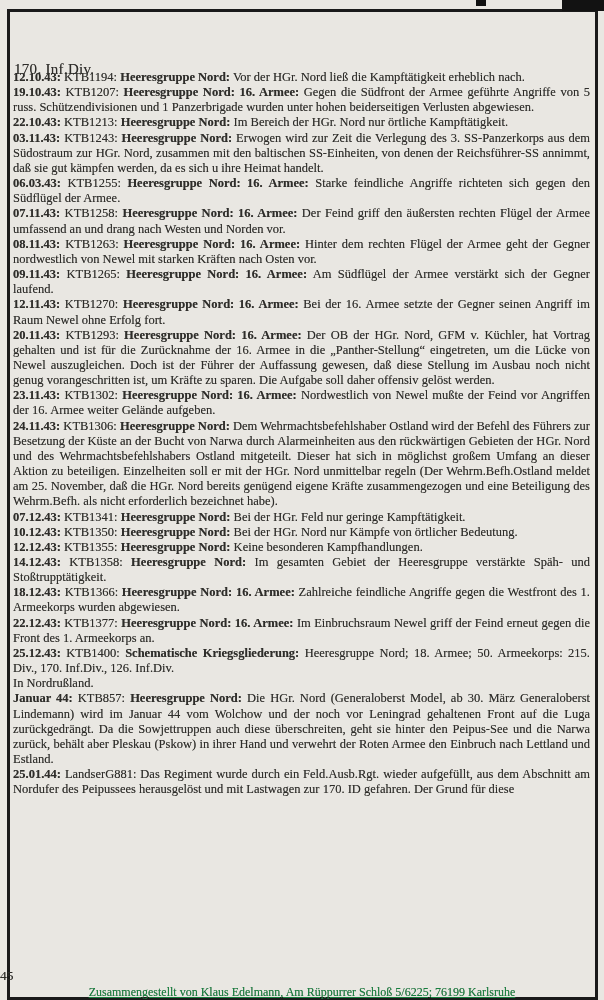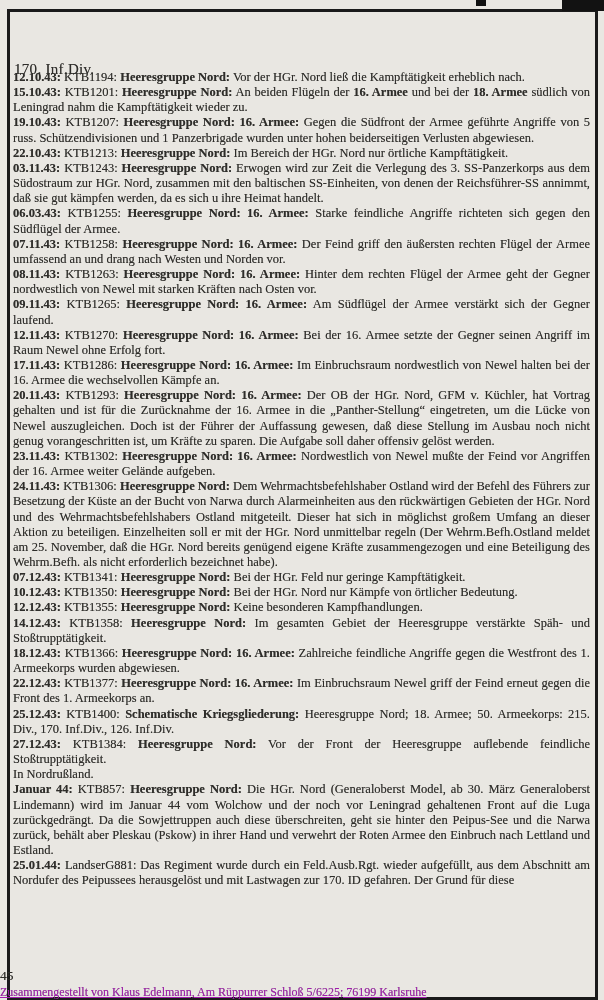--- a/index.html
+++ b/index.html
@@ -28,59 +28,56 @@
     text-align: justify;
   }
   .entry { margin: 0; }
   .b { font-weight: bold; }
   .page-number {
     position: absolute; left: 0; top: 968px; width: 523px;
     text-align: left; font-size: 13.5px;
   }
   .footer-credit {
     position: absolute; left: 0; top: 985px; width: 604px;
-    font-size: 12px;
-    text-decoration: underline; color: #a21caf;
+    text-align: center; font-size: 12px;
+    text-decoration: underline; color: #15803d;
     white-space: nowrap;
   }
 </style>
 </head>
 <body style="--paper: #e9e7e2; --ink: #2e2d2a; --border: #1a1a1a;">
 
 <div class="frame-line frame-top"></div>
 <div class="frame-line frame-left"></div>
 <div class="frame-line frame-right"></div>
 <div class="frame-line frame-bottom"></div>
 <div class="artifact-tr"></div>
 <div class="artifact-notch"></div>
 
 <div class="page-header">170. Inf.Div.</div>
 
 <div class="entries">
     <p class="entry"><span class="b">12.10.43:</span><span> KTB1194: </span><span class="b">Heeresgruppe Nord:</span><span> Vor der HGr. Nord ließ die Kampftätigkeit erheblich nach.</span></p>
-    <p class="entry"><span class="b">15.10.43:</span><span> KTB1201: </span><span class="b">Heeresgruppe Nord:</span><span> An beiden Flügeln der </span><span class="b">16. Armee</span><span> und bei der </span><span class="b">18. Armee</span><span> südlich von Leningrad nahm die Kampftätigkeit wieder zu.</span></p>
     <p class="entry"><span class="b">19.10.43:</span><span> KTB1207: </span><span class="b">Heeresgruppe Nord: 16. Armee:</span><span> Gegen die Südfront der Armee geführte Angriffe von 5 russ. Schützendivisionen und 1 Panzerbrigade wurden unter hohen beiderseitigen Verlusten abgewiesen.</span></p>
     <p class="entry"><span class="b">22.10.43:</span><span> KTB1213: </span><span class="b">Heeresgruppe Nord:</span><span> Im Bereich der HGr. Nord nur örtliche Kampftätigkeit.</span></p>
     <p class="entry"><span class="b">03.11.43:</span><span> KTB1243: </span><span class="b">Heeresgruppe Nord:</span><span> Erwogen wird zur Zeit die Verlegung des 3. SS-Panzerkorps aus dem Südostraum zur HGr. Nord, zusammen mit den baltischen SS-Einheiten, von denen der Reichsführer-SS annimmt, daß sie gut kämpfen werden, da es sich u ihre Heimat handelt.</span></p>
     <p class="entry"><span class="b">06.03.43:</span><span> KTB1255: </span><span class="b">Heeresgruppe Nord: 16. Armee:</span><span> Starke feindliche Angriffe richteten sich gegen den Südflügel der Armee.</span></p>
     <p class="entry"><span class="b">07.11.43:</span><span> KTB1258: </span><span class="b">Heeresgruppe Nord: 16. Armee:</span><span> Der Feind griff den äußersten rechten Flügel der Armee umfassend an und drang nach Westen und Norden vor.</span></p>
     <p class="entry"><span class="b">08.11.43:</span><span> KTB1263: </span><span class="b">Heeresgruppe Nord: 16. Armee:</span><span> Hinter dem rechten Flügel der Armee geht der Gegner nordwestlich von Newel mit starken Kräften nach Osten vor.</span></p>
     <p class="entry"><span class="b">09.11.43:</span><span> KTB1265: </span><span class="b">Heeresgruppe Nord: 16. Armee:</span><span> Am Südflügel der Armee verstärkt sich der Gegner laufend.</span></p>
     <p class="entry"><span class="b">12.11.43:</span><span> KTB1270: </span><span class="b">Heeresgruppe Nord: 16. Armee:</span><span> Bei der 16. Armee setzte der Gegner seinen Angriff im Raum Newel ohne Erfolg fort.</span></p>
-    <p class="entry"><span class="b">17.11.43:</span><span> KTB1286: </span><span class="b">Heeresgruppe Nord: 16. Armee:</span><span> Im Einbruchsraum nordwestlich von Newel halten bei der 16. Armee die wechselvollen Kämpfe an.</span></p>
     <p class="entry"><span class="b">20.11.43:</span><span> KTB1293: </span><span class="b">Heeresgruppe Nord: 16. Armee:</span><span> Der OB der HGr. Nord, GFM v. Küchler, hat Vortrag gehalten und ist für die Zurücknahme der 16. Armee in die „Panther-Stellung“ eingetreten, um die Lücke von Newel auszugleichen. Doch ist der Führer der Auffassung gewesen, daß diese Stellung im Ausbau noch nicht genug vorangeschritten ist, um Kräfte zu sparen. Die Aufgabe soll daher offensiv gelöst werden.</span></p>
     <p class="entry"><span class="b">23.11.43:</span><span> KTB1302: </span><span class="b">Heeresgruppe Nord: 16. Armee:</span><span> Nordwestlich von Newel mußte der Feind vor Angriffen der 16. Armee weiter Gelände aufgeben.</span></p>
     <p class="entry"><span class="b">24.11.43:</span><span> KTB1306: </span><span class="b">Heeresgruppe Nord:</span><span> Dem Wehrmachtsbefehlshaber Ostland wird der Befehl des Führers zur Besetzung der Küste an der Bucht von Narwa durch Alarmeinheiten aus den rückwärtigen Gebieten der HGr. Nord und des Wehrmachtsbefehlshabers Ostland mitgeteilt. Dieser hat sich in möglichst großem Umfang an dieser Aktion zu beteiligen. Einzelheiten soll er mit der HGr. Nord unmittelbar regeln (Der Wehrm.Befh.Ostland meldet am 25. November, daß die HGr. Nord bereits genügend eigene Kräfte zusammengezogen und eine Beteiligung des Wehrm.Befh. als nicht erforderlich bezeichnet habe).</span></p>
     <p class="entry"><span class="b">07.12.43:</span><span> KTB1341: </span><span class="b">Heeresgruppe Nord:</span><span> Bei der HGr. Feld nur geringe Kampftätigkeit.</span></p>
     <p class="entry"><span class="b">10.12.43:</span><span> KTB1350: </span><span class="b">Heeresgruppe Nord:</span><span> Bei der HGr. Nord nur Kämpfe von örtlicher Bedeutung.</span></p>
     <p class="entry"><span class="b">12.12.43:</span><span> KTB1355: </span><span class="b">Heeresgruppe Nord:</span><span> Keine besonderen Kampfhandlungen.</span></p>
     <p class="entry"><span class="b">14.12.43:</span><span> KTB1358: </span><span class="b">Heeresgruppe Nord:</span><span> Im gesamten Gebiet der Heeresgruppe verstärkte Späh- und Stoßtrupptätigkeit.</span></p>
     <p class="entry"><span class="b">18.12.43:</span><span> KTB1366: </span><span class="b">Heeresgruppe Nord: 16. Armee:</span><span> Zahlreiche feindliche Angriffe gegen die Westfront des 1. Armeekorps wurden abgewiesen.</span></p>
     <p class="entry"><span class="b">22.12.43:</span><span> KTB1377: </span><span class="b">Heeresgruppe Nord: 16. Armee:</span><span> Im Einbruchsraum Newel griff der Feind erneut gegen die Front des 1. Armeekorps an.</span></p>
     <p class="entry"><span class="b">25.12.43:</span><span> KTB1400: </span><span class="b">Schematische Kriegsgliederung:</span><span> Heeresgruppe Nord; 18. Armee; 50. Armeekorps: 215. Div., 170. Inf.Div., 126. Inf.Div.</span></p>
-    <p class="entry"><span class="b">27.12.43:</span><span> KTB1384: </span><span class="b">Heeresgruppe Nord:</span><span> Vor der Front der Heeresgruppe auflebende feindliche Stoßtrupptätigkeit.</span></p>
     <p class="entry"><span>In Nordrußland.</span></p>
     <p class="entry"><span class="b">Januar 44:</span><span> KTB857: </span><span class="b">Heeresgruppe Nord:</span><span> Die HGr. Nord (Generaloberst Model, ab 30. März Generaloberst Lindemann) wird im Januar 44 vom Wolchow und der noch vor Leningrad gehaltenen Front auf die Luga zurückgedrängt. Da die Sowjettruppen auch diese überschreiten, geht sie hinter den Peipus-See und die Narwa zurück, behält aber Pleskau (Pskow) in ihrer Hand und verwehrt der Roten Armee den Einbruch nach Lettland und Estland.</span></p>
     <p class="entry"><span class="b">25.01.44:</span><span> LandserG881: Das Regiment wurde durch ein Feld.Ausb.Rgt. wieder aufgefüllt, aus dem Abschnitt am Nordufer des Peipussees herausgelöst und mit Lastwagen zur 170. ID gefahren. Der Grund für diese</span></p>
   </div>
 
 <div class="page-number">45</div>
 <div class="footer-credit">Zusammengestellt von Klaus Edelmann, Am Rüppurrer Schloß 5/6225; 76199 Karlsruhe</div>
 
 </body></html>

